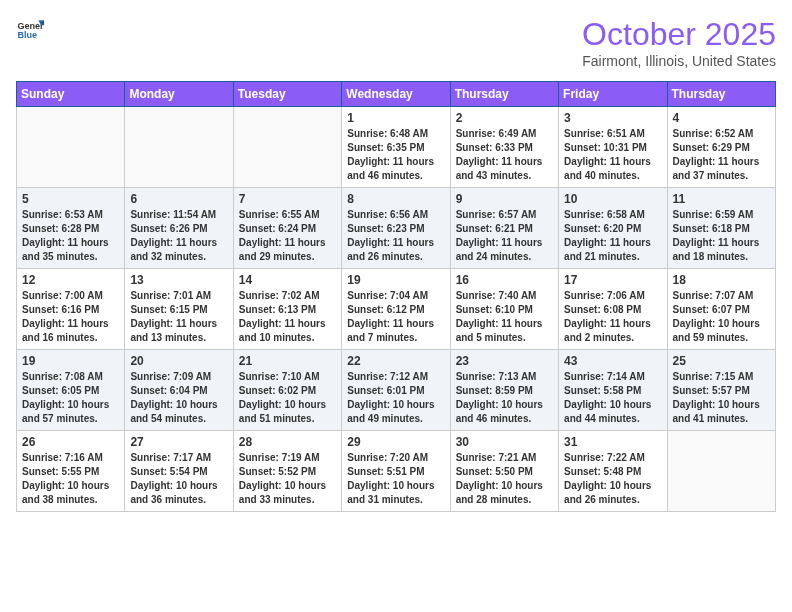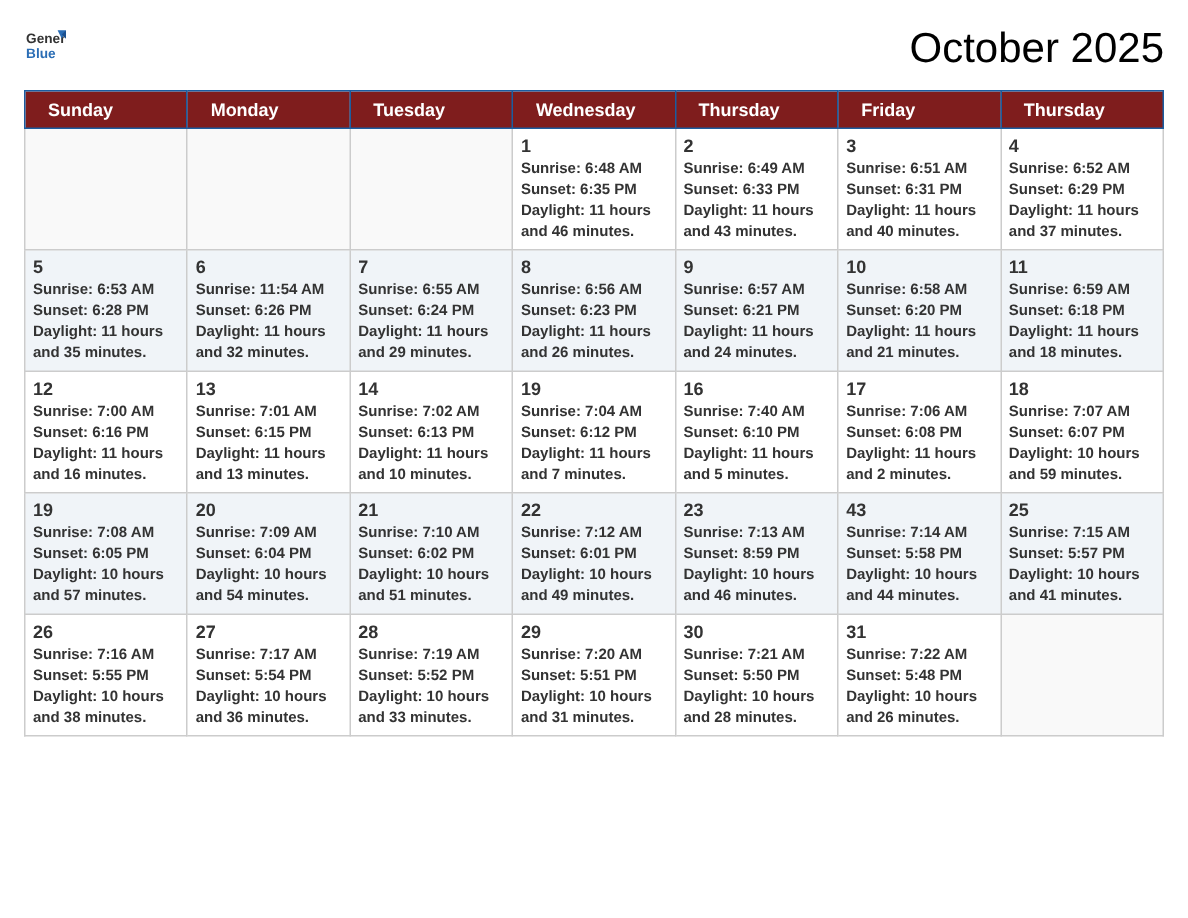--- a/index.html
+++ b/index.html
@@ -22,38 +22,38 @@
       gap: 4px;
     }
     .logo-icon {
       width: 28px;
       height: 28px;
     }
     .title-block {
       text-align: right;
     }
     .month-title {
-      font-size: 28px;
+      font-size: 32px;
       font-weight: normal;
-      color: #000000;
+      color: #8b5cf6;
     }
     .location-title {
       font-size: 14px;
       color: #555;
     }
     .calendar {
       width: 100%;
       border-collapse: collapse;
       border: 1px solid #ccc;
     }
     .calendar th {
-      background: #7f1d1d;
+      background: #8b5cf6;
       color: #fff;
       font-size: 12px;
-      padding: 5px 15px;
+      padding: 5px 4px;
       text-align: left;
       border: 1px solid #1a5da0;
       font-weight: bold;
     }
     .calendar td {
       border: 1px solid #ccc;
       vertical-align: top;
       padding: 4px 5px;
       width: 108px;
       min-height: 80px;
@@ -87,20 +87,21 @@
   <div class="logo">
     <svg class="logo-icon" viewBox="0 0 40 40">
       <text x="2" y="18" font-size="13" font-weight="bold" fill="#333">General</text>
       <text x="2" y="32" font-size="13" font-weight="bold" fill="#2a6db5">Blue</text>
       <polygon points="32,6 40,6 36,14" fill="#2a6db5"></polygon>
       <polygon points="36,10 40,6 40,14" fill="#1a5090"></polygon>
     </svg>
   </div>
   <div class="title-block">
     <div class="month-title">October 2025</div>
+    <div class="location-title">Fairmont, Illinois, United States</div>
   </div>
 </div>
 
 <table class="calendar">
   <thead>
     <tr>
     <th>Sunday</th>
         <th>Monday</th>
         <th>Tuesday</th>
         <th>Wednesday</th>
@@ -122,21 +123,21 @@
         </td>
         <td>
           <div class="day-num">2</div>
           <div class="day-content">Sunrise: 6:49 AM
 Sunset: 6:33 PM
 Daylight: 11 hours and 43 minutes.</div>
         </td>
         <td>
           <div class="day-num">3</div>
           <div class="day-content">Sunrise: 6:51 AM
-Sunset: 6:31 PM
+Sunset: 10:31 PM
 Daylight: 11 hours and 40 minutes.</div>
         </td>
         <td>
           <div class="day-num">4</div>
           <div class="day-content">Sunrise: 6:52 AM
 Sunset: 6:29 PM
 Daylight: 11 hours and 37 minutes.</div>
         </td>
       </tr>
       <tr class="row-shaded">

